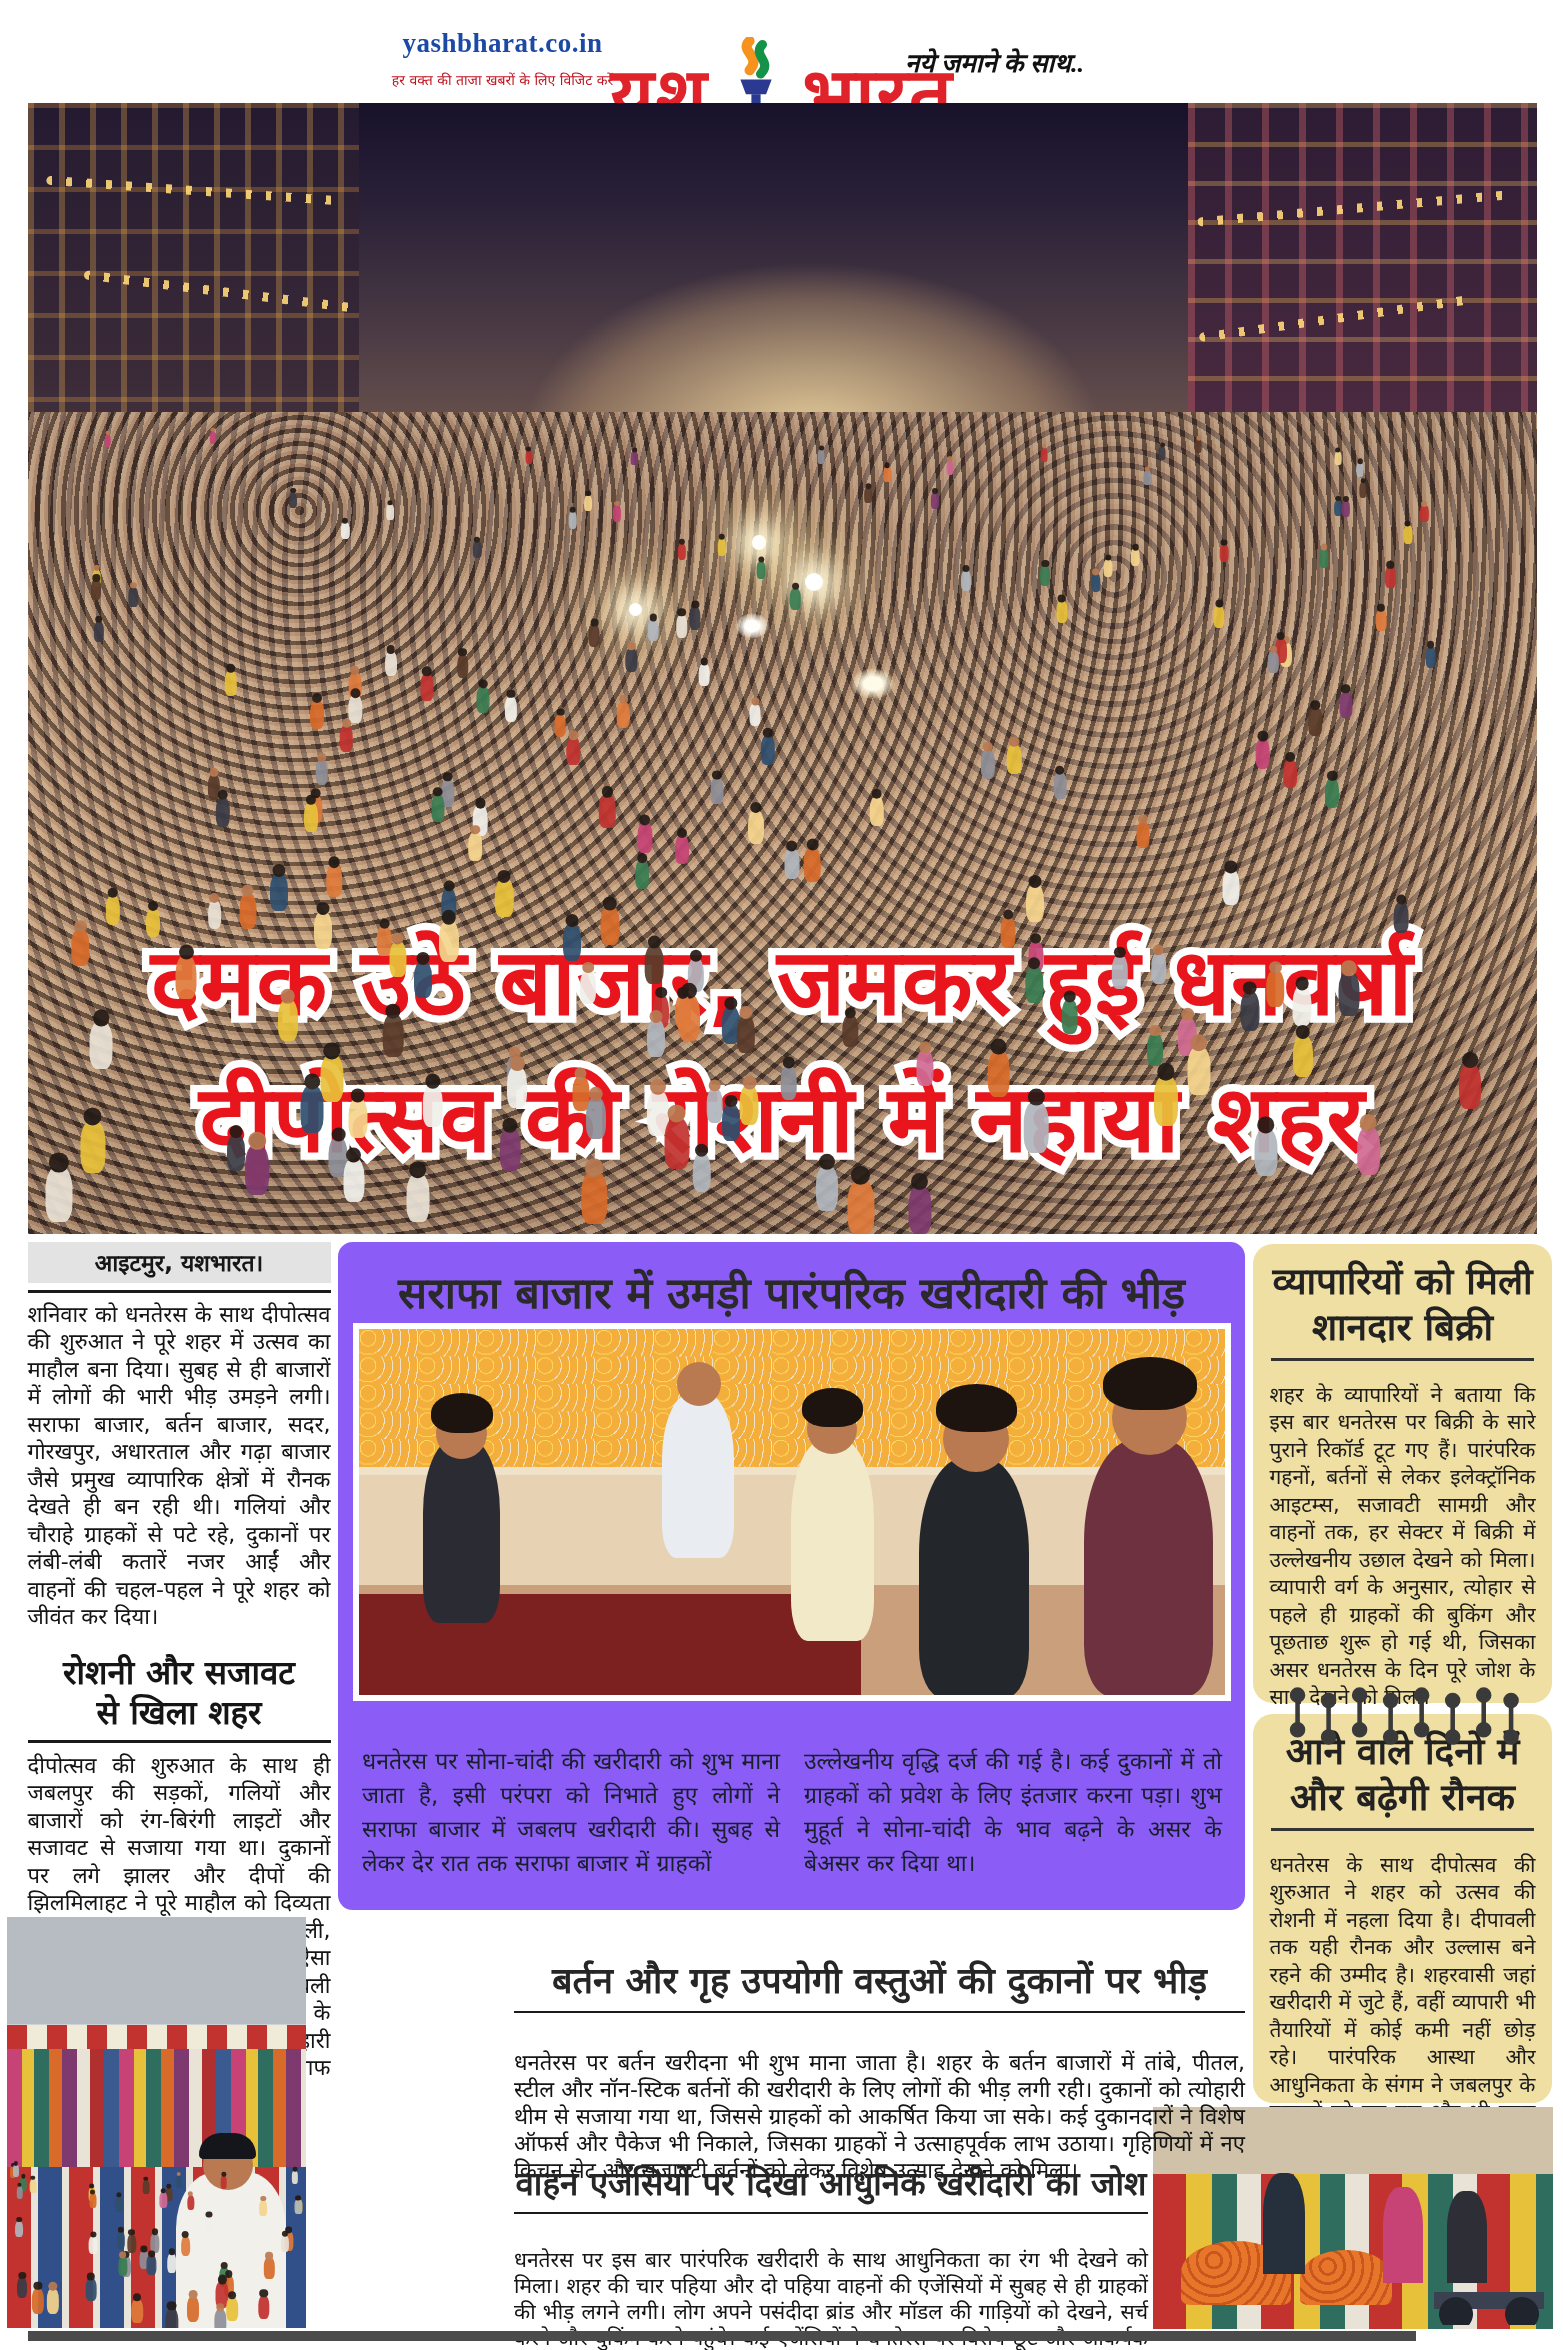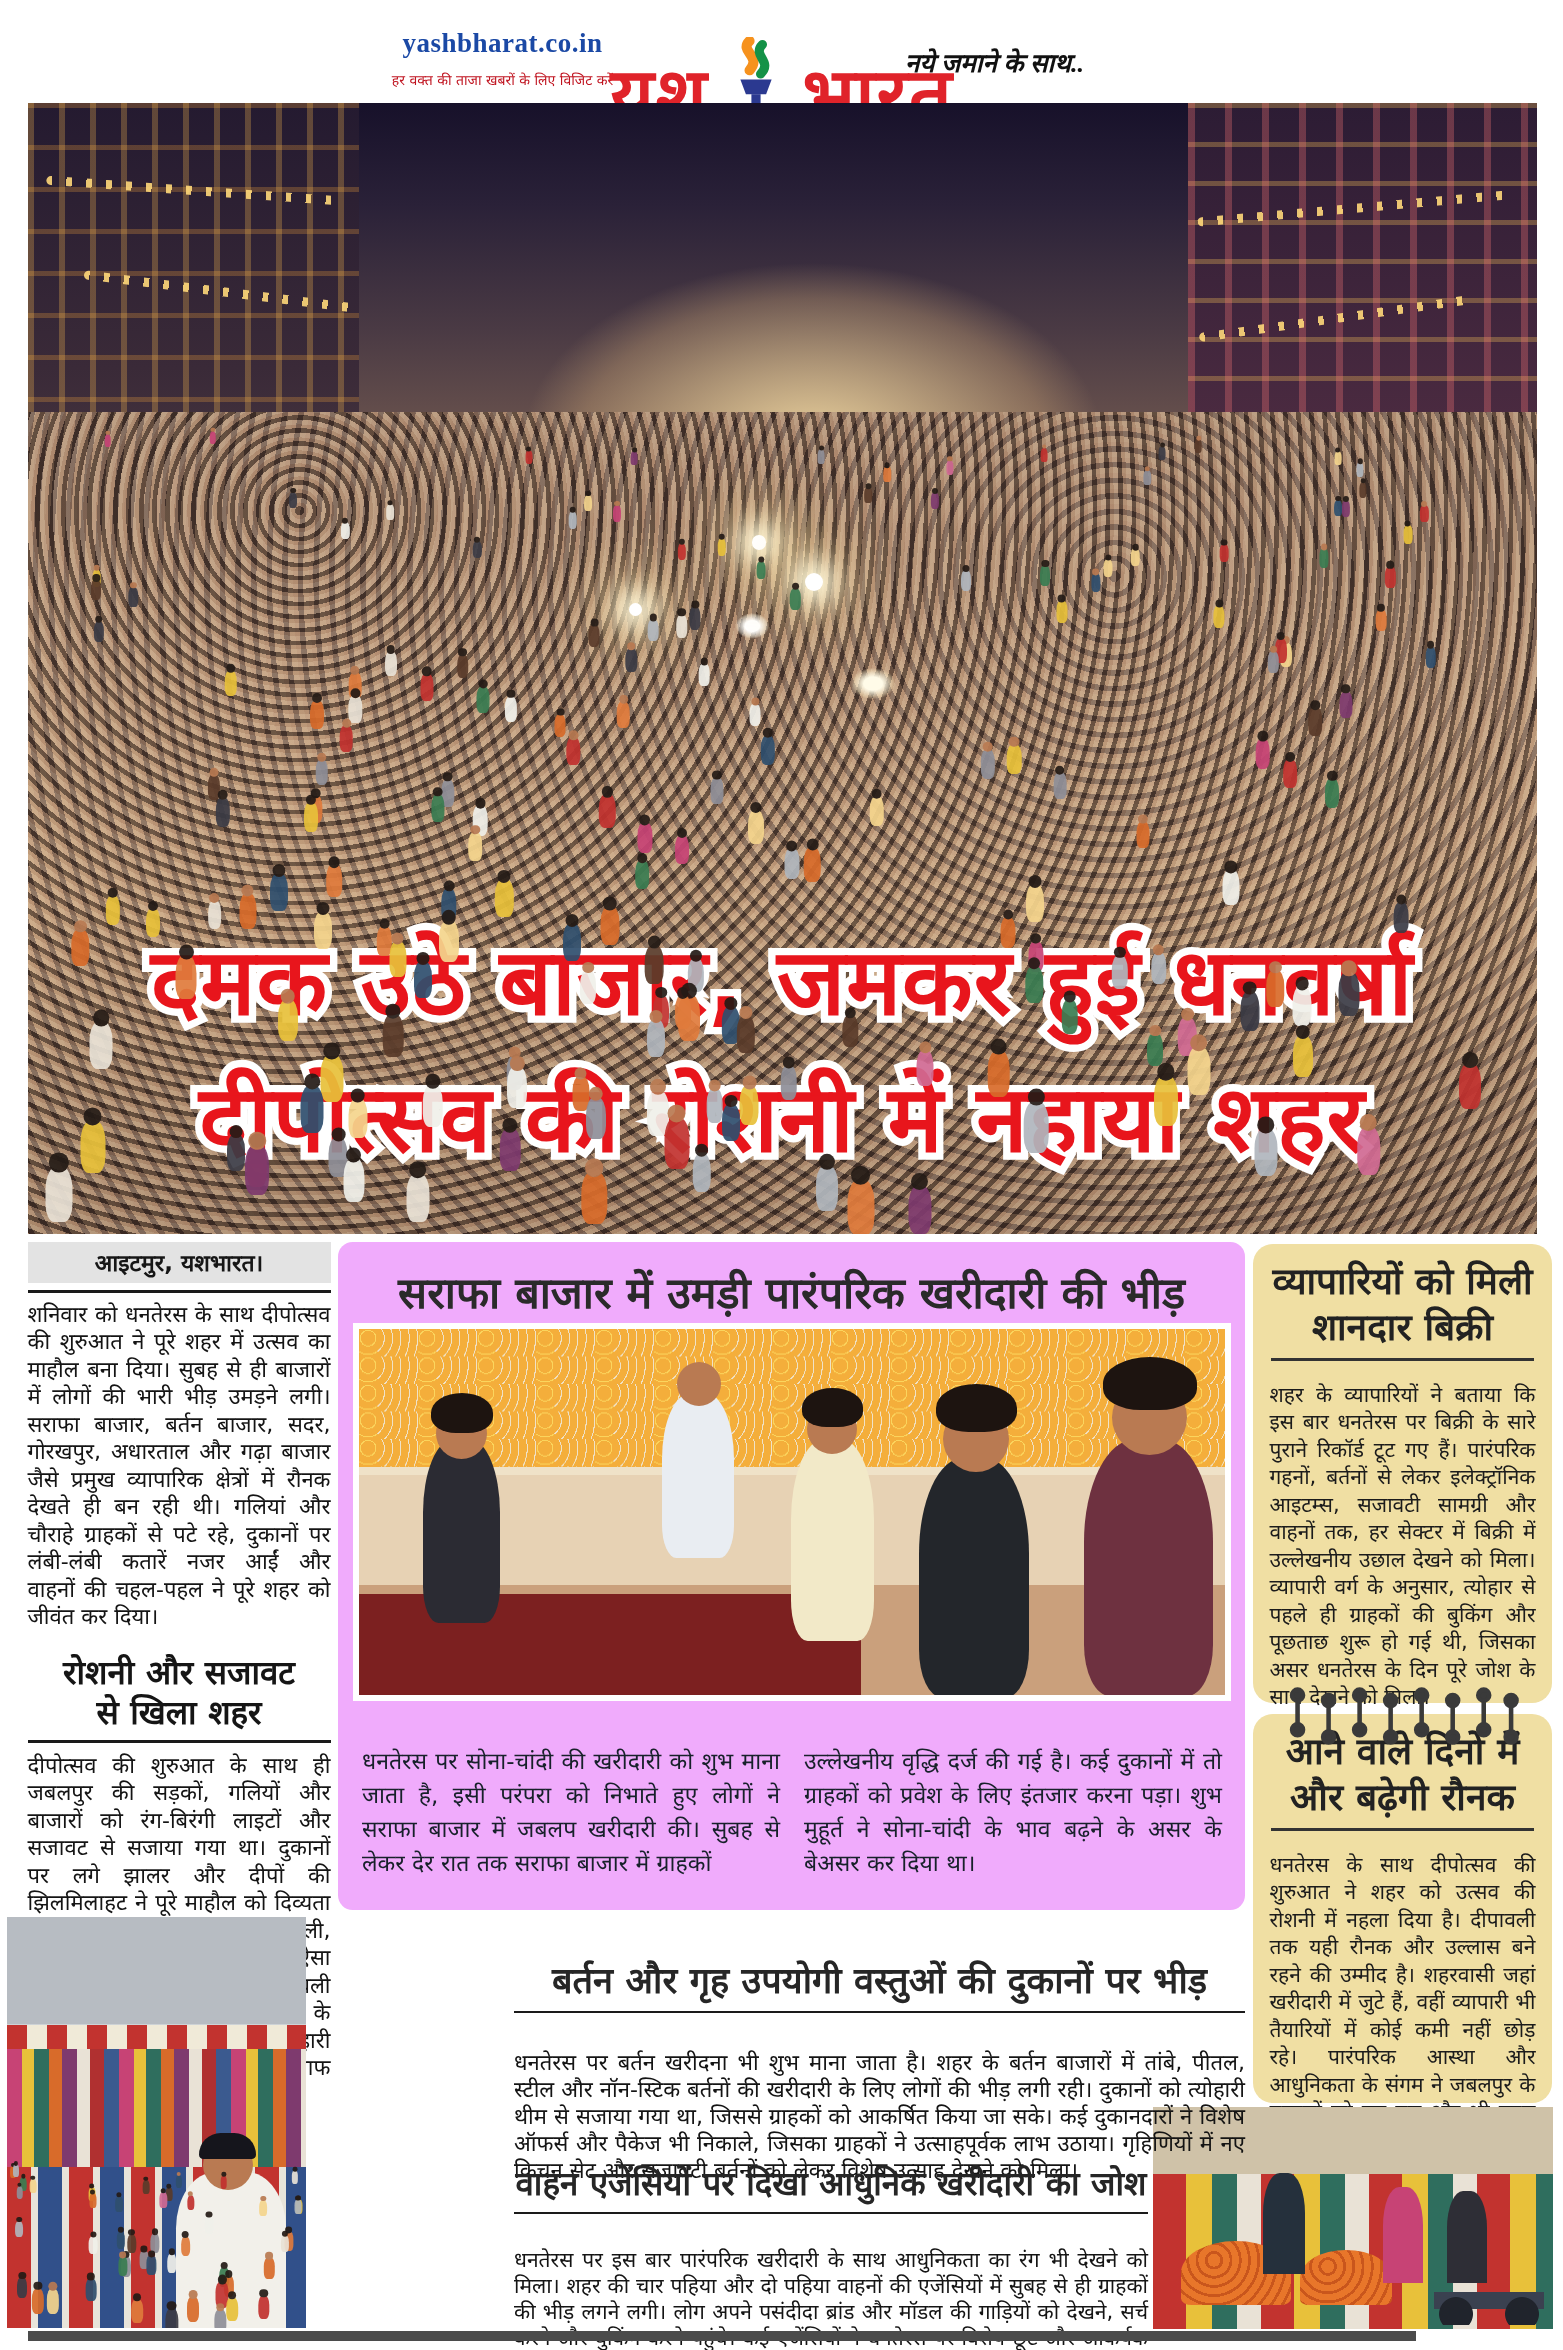--- a/index.html
+++ b/index.html
@@ -92,21 +92,21 @@
        background:repeating-linear-gradient(90deg,#c74375 0 14.7px,#e8c13a 14.7px 27.5px,#2f6e5e 27.5px 42px,#d86b2a 42px 55px,#7e3a6e 55px 70px,#e9e2d6 70px 83px,#b03030 83px 97px,#3b5a8f 97px 112px);}
   #photo-left .man{position:absolute;right:20px;bottom:0;width:110px;height:156px;
        background:#f2f0ea;border-radius:36% 36% 0 0;}
   #photo-left .man-head{position:absolute;right:53px;bottom:138px;width:50px;height:50px;
        border-radius:50%;background:#b97a52;}
   #photo-left .man-cap{position:absolute;right:50px;bottom:169px;width:57px;height:26px;
        border-radius:27.5px 27.5px 5.5px 5.5px;background:#15151c;}
 
   
   #sarafa{position:absolute;left:338px;top:1242px;width:907px;height:668px;
-          background:#f0abfc;border-radius:14.7px;}
+          background:#8b5cf6;border-radius:14.7px;}
   .sarafa-title{margin-top:20px;text-align:center;font-weight:800;font-size:43px;color:#2a2a2a;}
   #sarafa-photo{position:absolute;left:14.7px;top:81px;width:878px;height:378px;background:#fff;
                 padding:0;border:6.4px solid #fff;box-sizing:border-box;overflow:hidden;}
   .sp-inner{position:absolute;inset:0;background:
       linear-gradient(180deg,#efe2c8 0 40%,#e7d2b4 40% 70%,#caa07c 70% 100%);}
   .sp-garland{position:absolute;left:0;top:0;width:100%;height:138px;
       background:
         repeating-radial-gradient(circle at 9.2px 9.2px, #f5a623 0 7.3px, rgba(0,0,0,0) 7.3px 8.3px),
         repeating-linear-gradient(90deg, rgba(255,210,62,.9) 0 18.4px, rgba(255,255,255,0) 18.4px 59px);
       background-size:59px 27.5px,auto;opacity:.85;}

